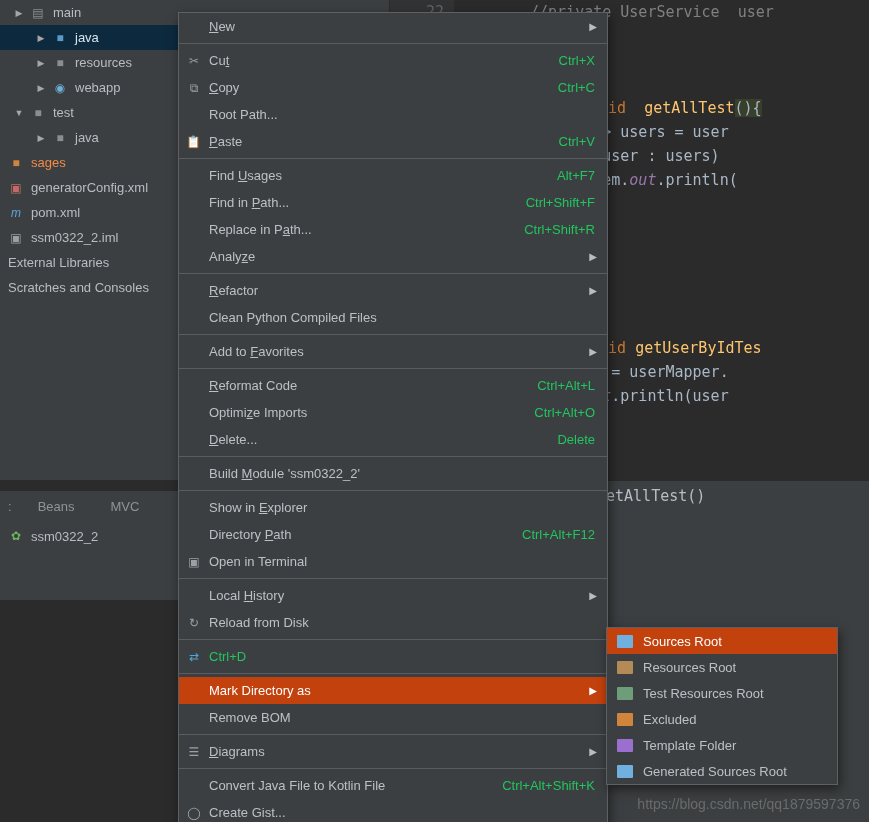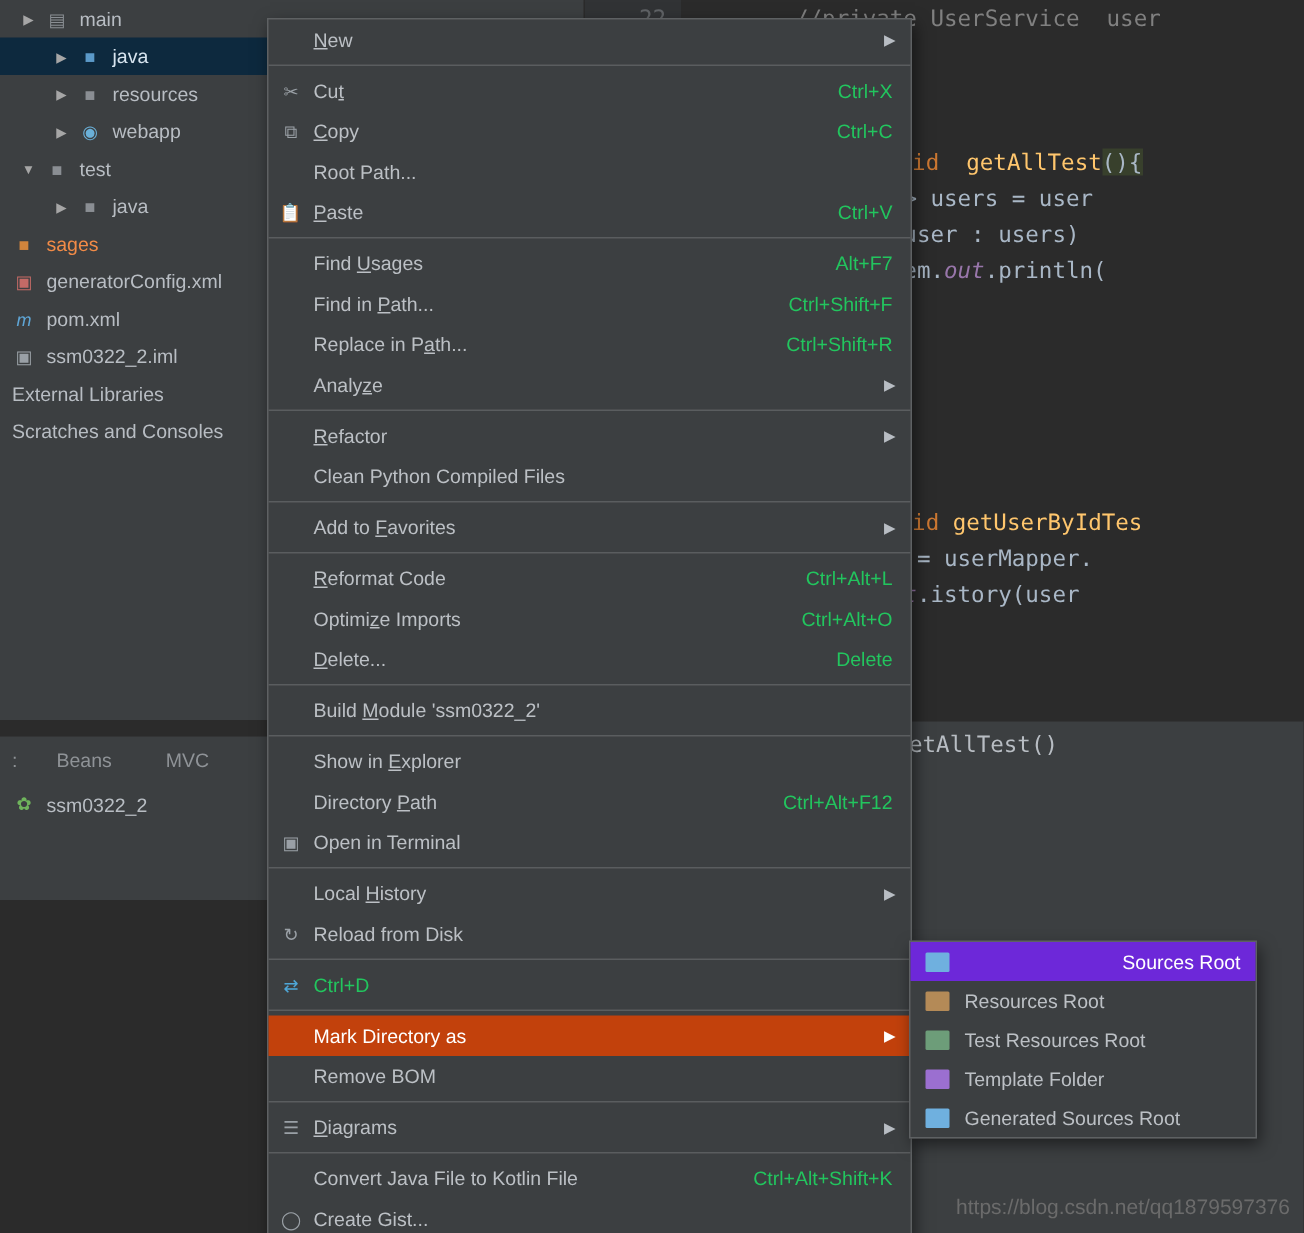--- a/index.html
+++ b/index.html
@@ -179,23 +179,22 @@
     box-shadow: 2px 4px 10px rgba(0,0,0,0.5);
     z-index: 60;
   }
   .smi {
     display: flex; align-items: center;
     height: 26px;
     padding: 0 10px 0 10px;
     color: #bcc0c5;
   }
   .smi.highlight {
-    background: #6d28d9;
+    background: #c2410c;
     color: #fff;
-    justify-content: space-between;
   }
   .smi .swatch {
     width: 16px; height: 13px;
     margin-right: 10px;
     border-radius: 1px;
   }
 </style>
 </head>
 <body>
 <div class="root">
@@ -281,21 +280,21 @@
     <div><span>r (</span><span class="type">User</span><span> user : users)</span></div>
     <div><span>    </span><span>System.</span><span class="static">out</span><span>.println(</span></div>
     <div></div>
         <div></div>
         <div></div>
         <div></div>
         <div></div>
         <div></div>
     <div><span class="kw" style="margin-left:60px">void</span><span> </span><span class="mname">getUserByIdTes</span></div>
     <div><span class="type">ser</span><span> user = userMapper.</span></div>
-    <div><span>ystem.</span><span class="static">out</span><span>.istory(user</span></div>
+    <div><span>ystem.</span><span class="static">out</span><span>.println(user</span></div>
   </div>
 
   <div class="editor-lower">
     <span>etAllTest()</span>
   </div>
 
   <div class="watermark">https://blog.csdn.net/qq1879597376</div>
 </div>
 
 <div class="ctx-menu">
@@ -440,20 +439,24 @@
   </div>
   <div class="smi">
     <span class="swatch" style="background:#b48a57"></span>
     <span>Resources Root</span>
   </div>
   <div class="smi">
     <span class="swatch" style="background:#6d9d79"></span>
     <span>Test Resources Root</span>
   </div>
   <div class="smi">
+    <span class="swatch" style="background:#d1843c"></span>
+    <span>Excluded</span>
+  </div>
+  <div class="smi">
     <span class="swatch" style="background:#9b6fd0"></span>
     <span>Template Folder</span>
   </div>
   <div class="smi">
     <span class="swatch" style="background:#6fb0df"></span>
     <span>Generated Sources Root</span>
   </div>
 </div>
 
 </div>

